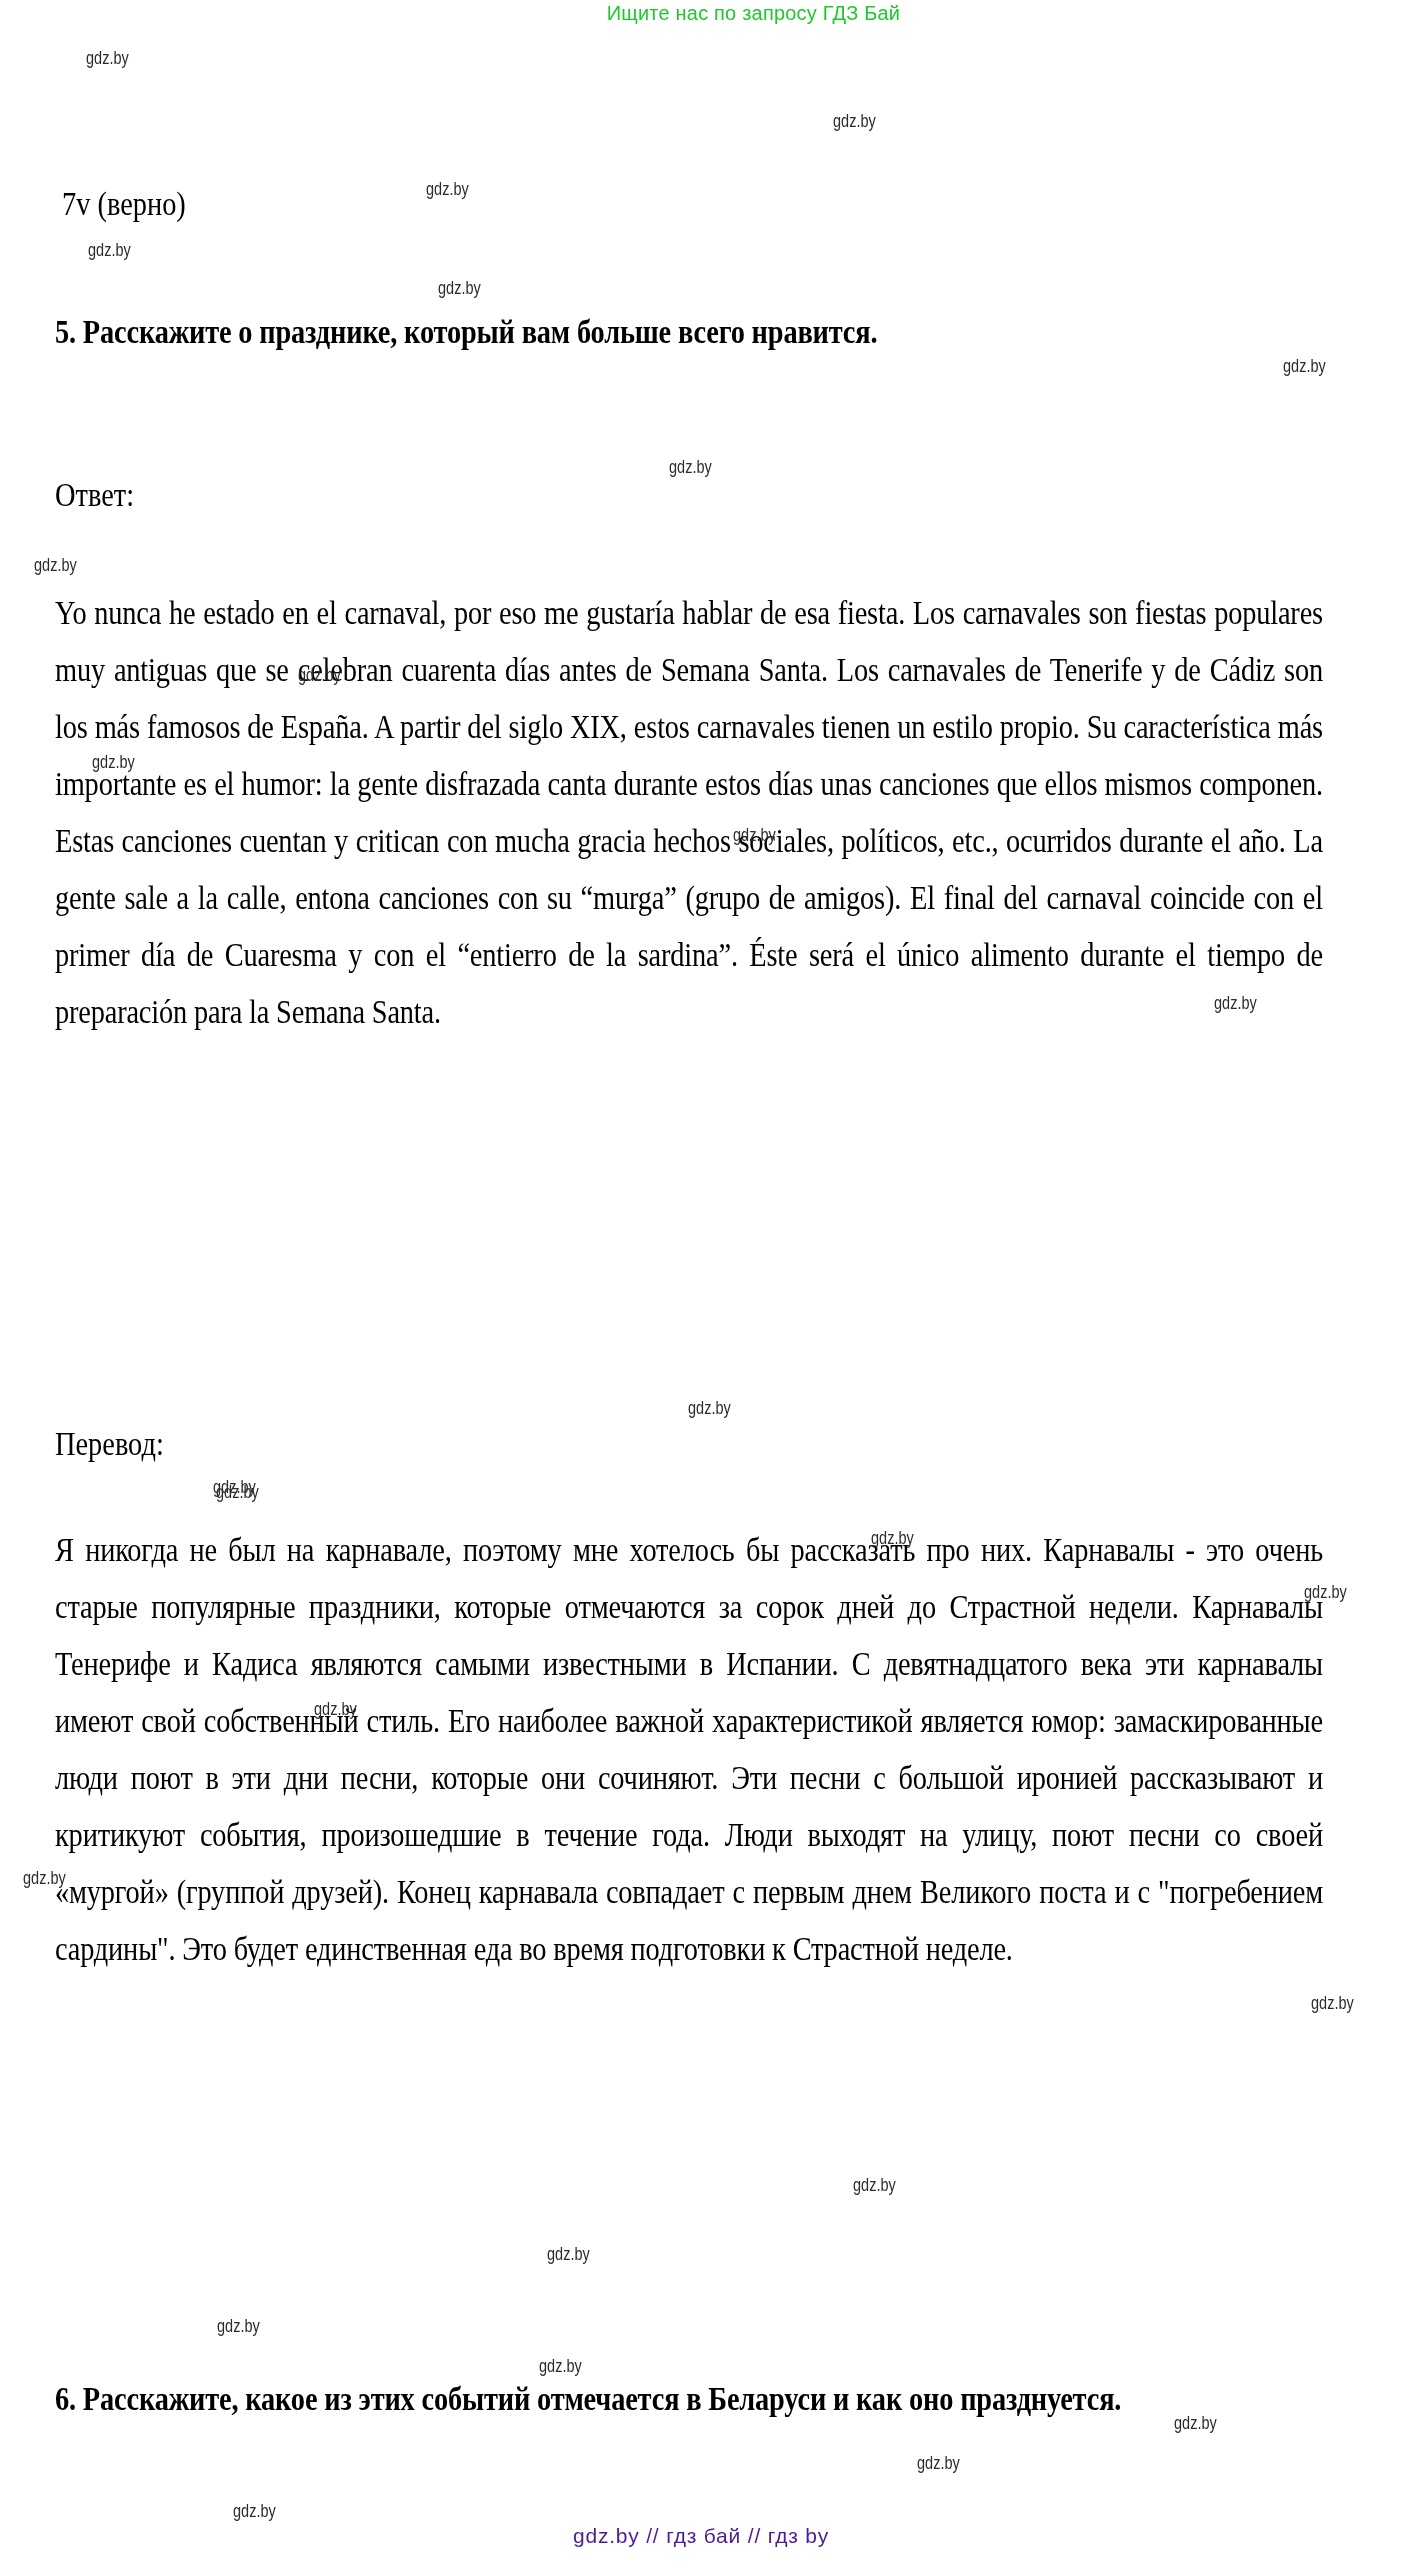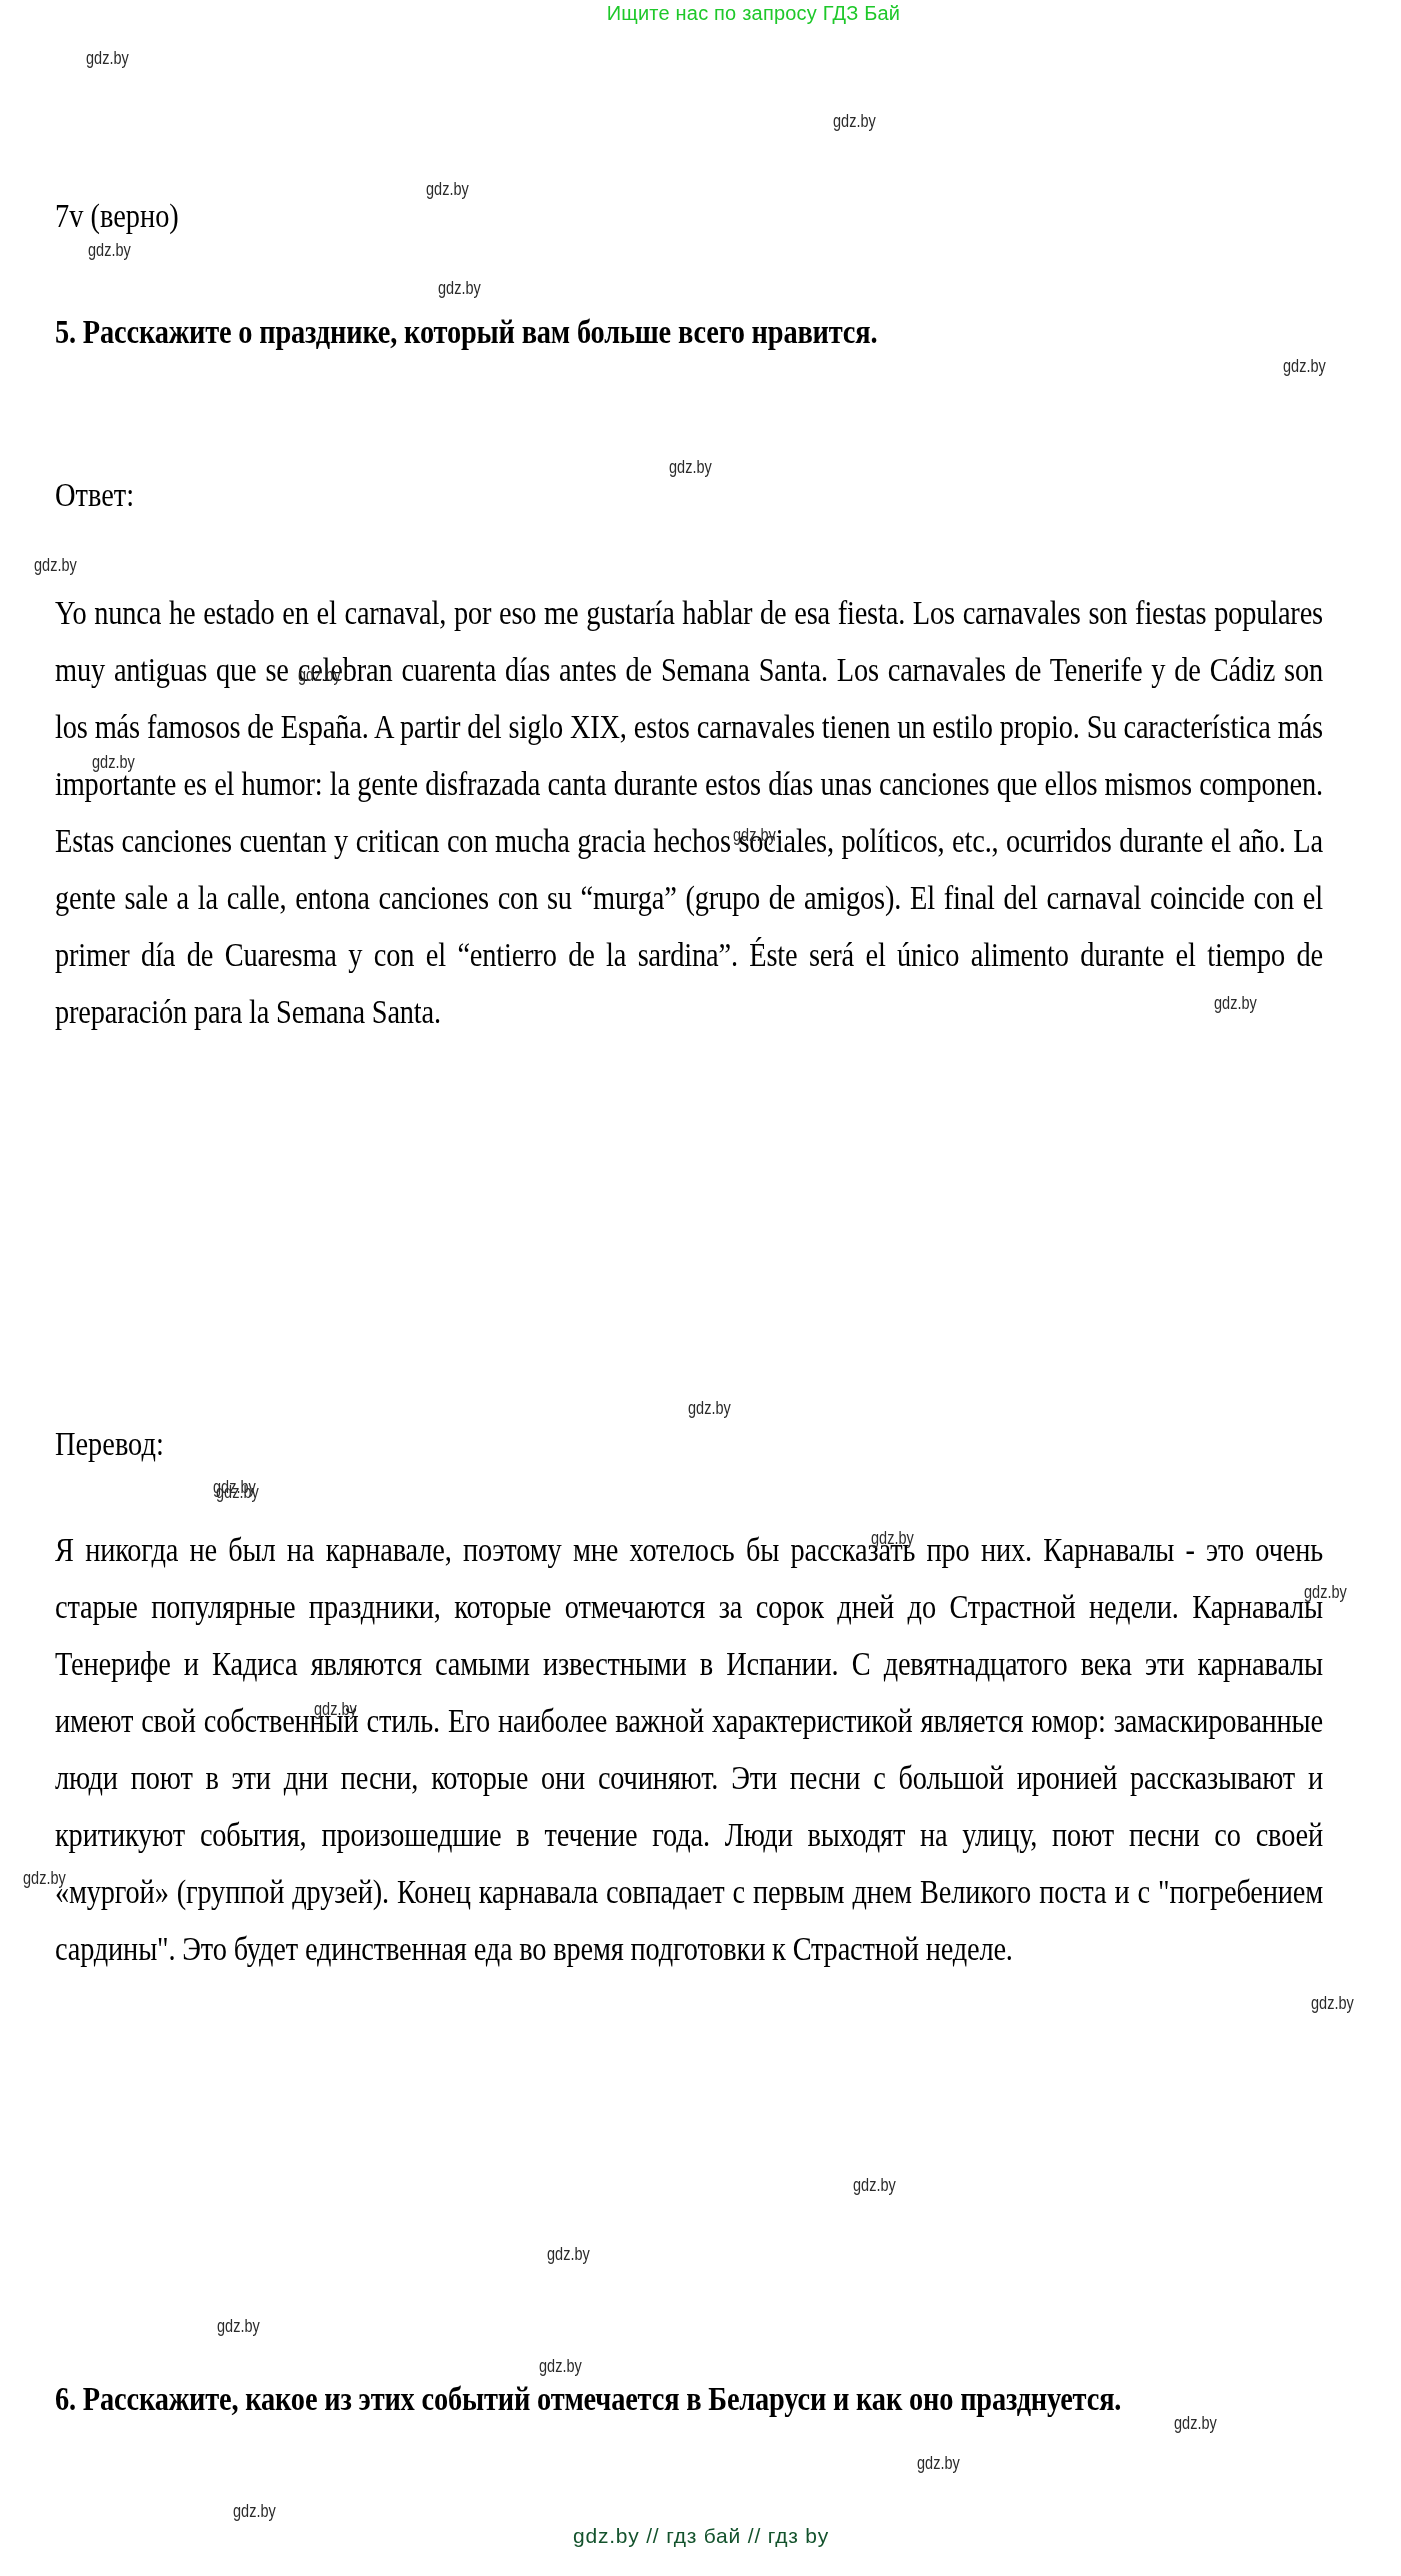--- a/index.html
+++ b/index.html
@@ -108,21 +108,21 @@
 </head>
 <body>
 
 <div id="page">
 
   <div class="promo-bar">
     <span class="promo-text" style="color: rgb(30, 200, 42);">Ищите нас по запросу ГДЗ Бай</span>
   </div>
 
 
-  <div class="blk" style="top:191px;">
+  <div class="blk" style="top:179px;margin-left:7px;">
     <p class="small-label">7v (верно)</p>
   </div>
 
   <div class="blk" style="top:304px;">
     <p class="body-par bold-par">5. Расскажите о празднике, который вам больше всего нравится.</p>
   </div>
 
   <div class="blk" style="top:470px;">
     <p class="small-label">Ответ:</p>
   </div>
@@ -167,17 +167,17 @@
       <span class="wm" style="left: 853px; top: 2175px;">gdz.by</span>
       <span class="wm" style="left: 547px; top: 2244px;">gdz.by</span>
       <span class="wm" style="left: 217px; top: 2316px;">gdz.by</span>
       <span class="wm" style="left: 539px; top: 2356px;">gdz.by</span>
       <span class="wm" style="left: 1174px; top: 2413px;">gdz.by</span>
       <span class="wm" style="left: 917px; top: 2453px;">gdz.by</span>
       <span class="wm" style="left: 233px; top: 2501px;">gdz.by</span>
     </div>
 
   <div class="footer">
-    <span class="footer-text" style="color: #14532d;">gdz.by  //  гдз бай  //  гдз by</span>
+    <span class="footer-text" style="color: #4c1d95;">gdz.by  //  гдз бай  //  гдз by</span>
   </div>
 
 </div>
 
 
 </body></html>

